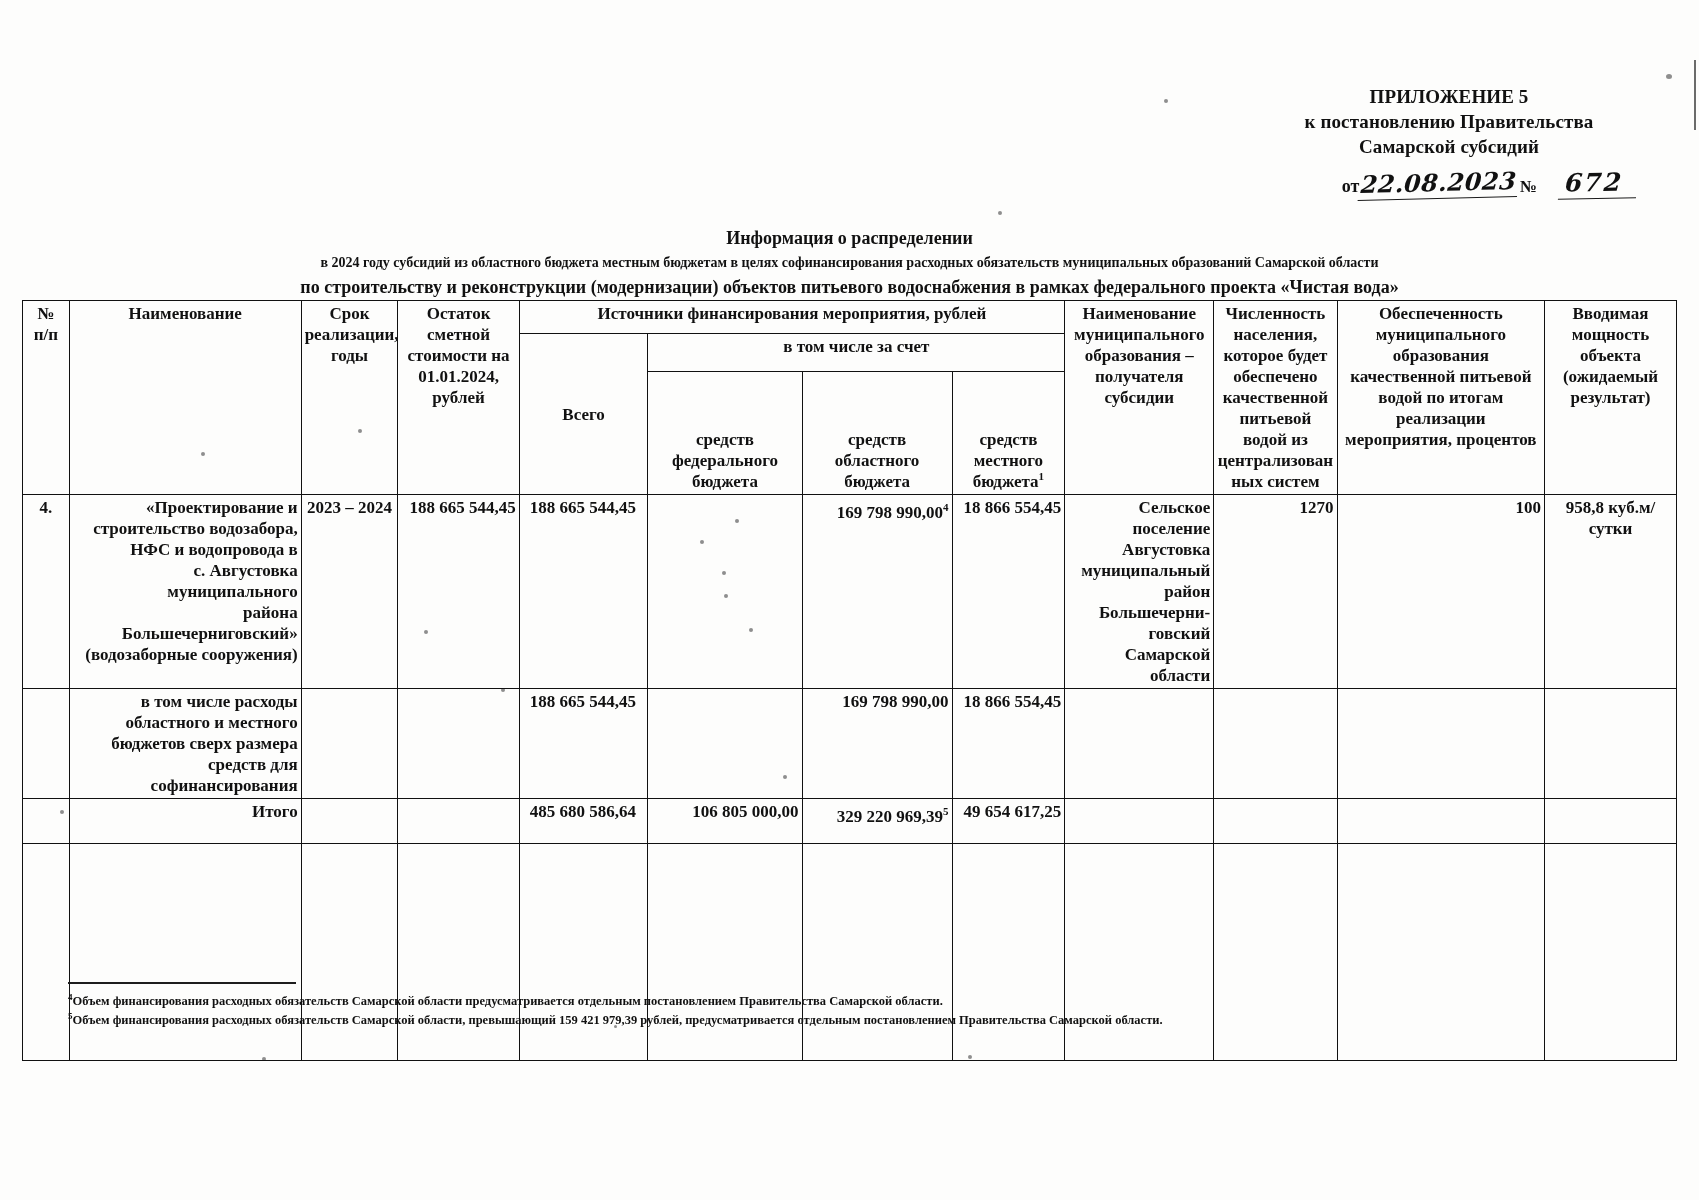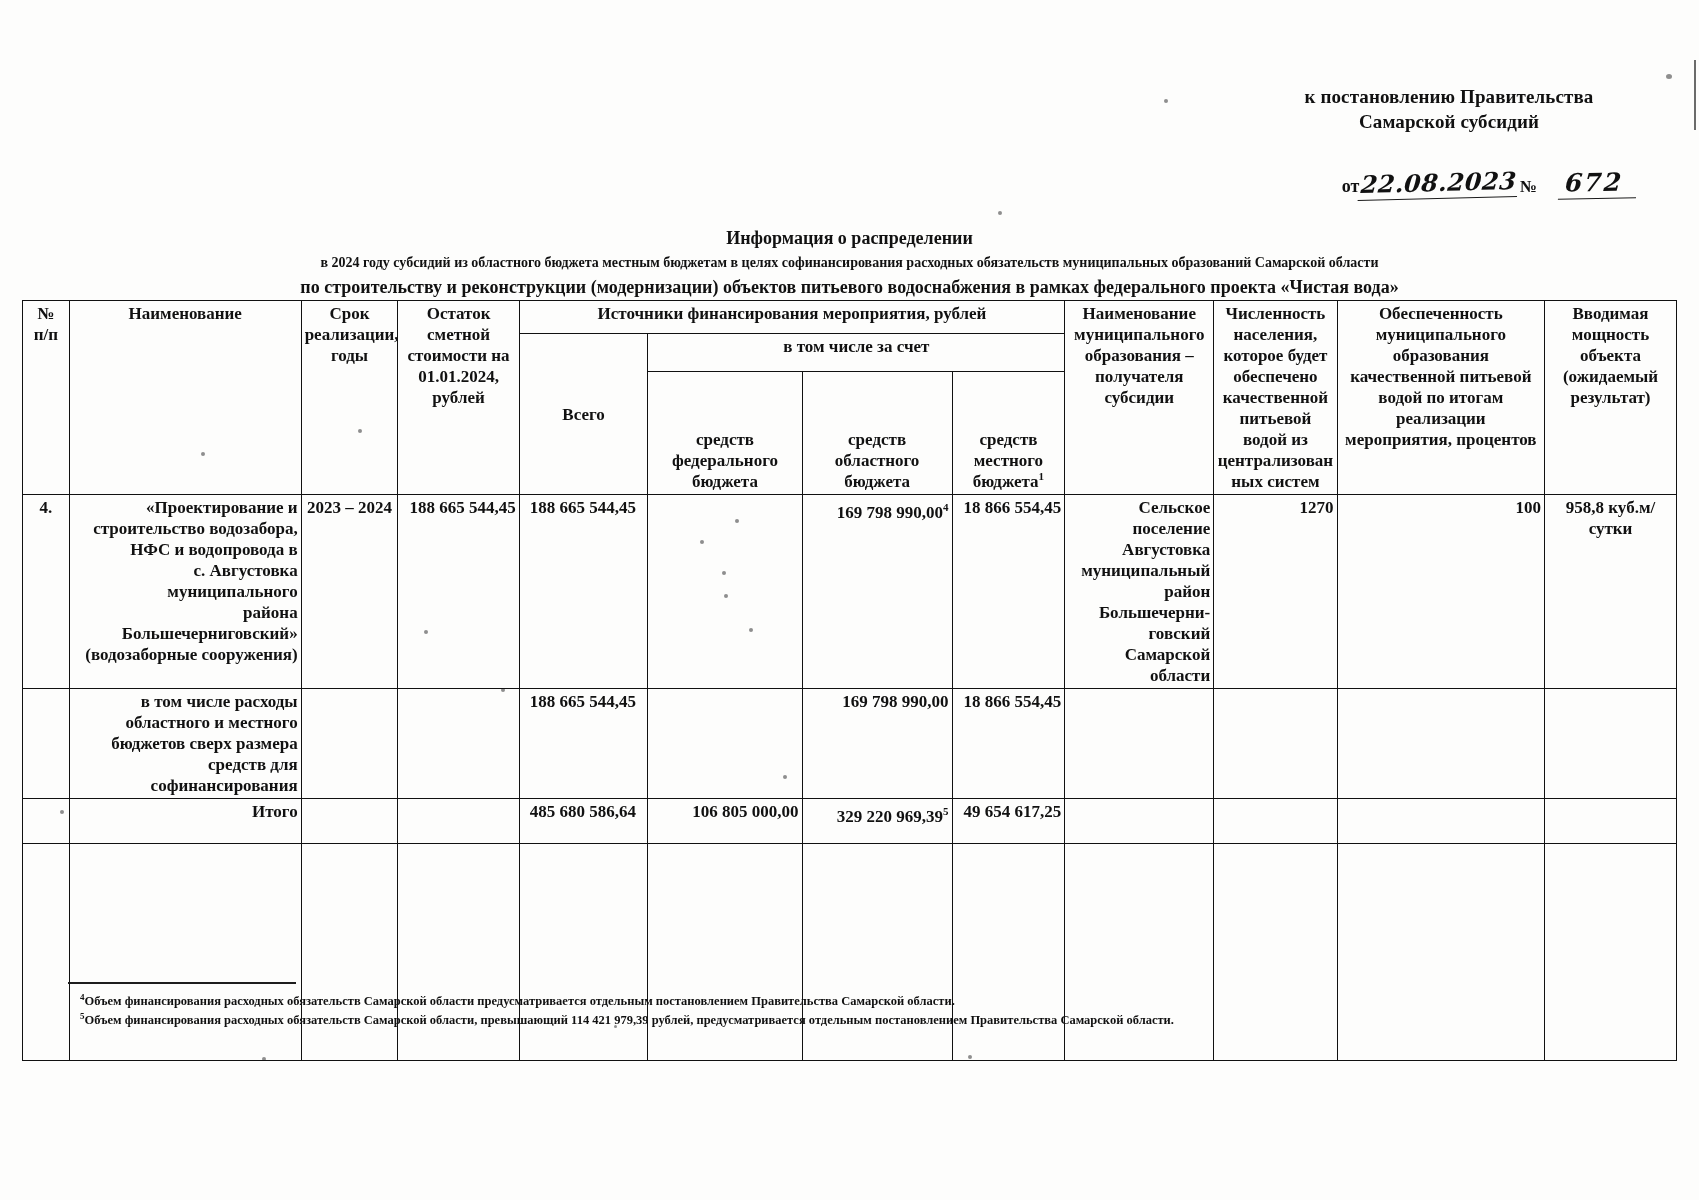--- a/index.html
+++ b/index.html
@@ -138,21 +138,21 @@
   .fn-rule {
     position: absolute;
     left: 68px;
     top: 982px;
     width: 228px;
     height: 1.6px;
     background: #1d1d1d;
   }
   .footnotes {
     position: absolute;
-    left: 80px;
+    left: 68px;
     top: 992px;
     width: 1100px;
     font-size: 12.5px;
     line-height: 19px;
     font-weight: 600;
   }
   .footnotes div { white-space: nowrap; }
   .footnotes sup { font-size: 9px; }
 
   
@@ -184,20 +184,21 @@
   <div class="speck" style="left:424px;top:630px;width:4px;height:4px;"></div>
   <div class="speck" style="left:501px;top:688px;width:4px;height:4px;"></div>
   <div class="speck" style="left:783px;top:775px;width:4px;height:4px;"></div>
   <div class="speck" style="left:60px;top:810px;width:4px;height:4px;"></div>
   <div class="speck" style="left:262px;top:1057px;width:4px;height:4px;"></div>
   <div class="speck" style="left:968px;top:1055px;width:4px;height:4px;"></div>
   <div class="speck" style="left:614px;top:1025px;width:3px;height:3px;"></div>
   <div class="scan-edge-r"></div>
 
   <div class="doc-header">
+    <div class="l1">ПРИЛОЖЕНИЕ 5</div>
     <div class="l2">к постановлению Правительства</div>
     <div class="l3">Самарской субсидий</div>
   </div>
 
   <div class="date-line">
     <span class="ot">от</span>
     <span class="hand">22.08.2023</span>
     <span class="no-sign">№</span>
     <span class="hand-num">672</span>
   </div>
@@ -391,16 +392,16 @@
         <td></td>
         <td></td>
         <td></td>
       </tr>
     </tbody>
   </table>
 
   <div class="fn-rule"></div>
   <div class="footnotes">
     <div><sup>4</sup><span>Объем финансирования расходных обязательств Самарской области предусматривается отдельным постановлением Правительства Самарской области.</span></div>
-    <div><sup>5</sup><span>Объем финансирования расходных обязательств Самарской области, превышающий  114 421 979,39 рублей, предусматривается отдельным постановлением Правительства Самарской области.</span></div>
+    <div><sup>5</sup><span>Объем финансирования расходных обязательств Самарской области, превышающий  159 421 979,39 рублей, предусматривается отдельным постановлением Правительства Самарской области.</span></div>
   </div>
 
 </div>
 
 </body></html>

